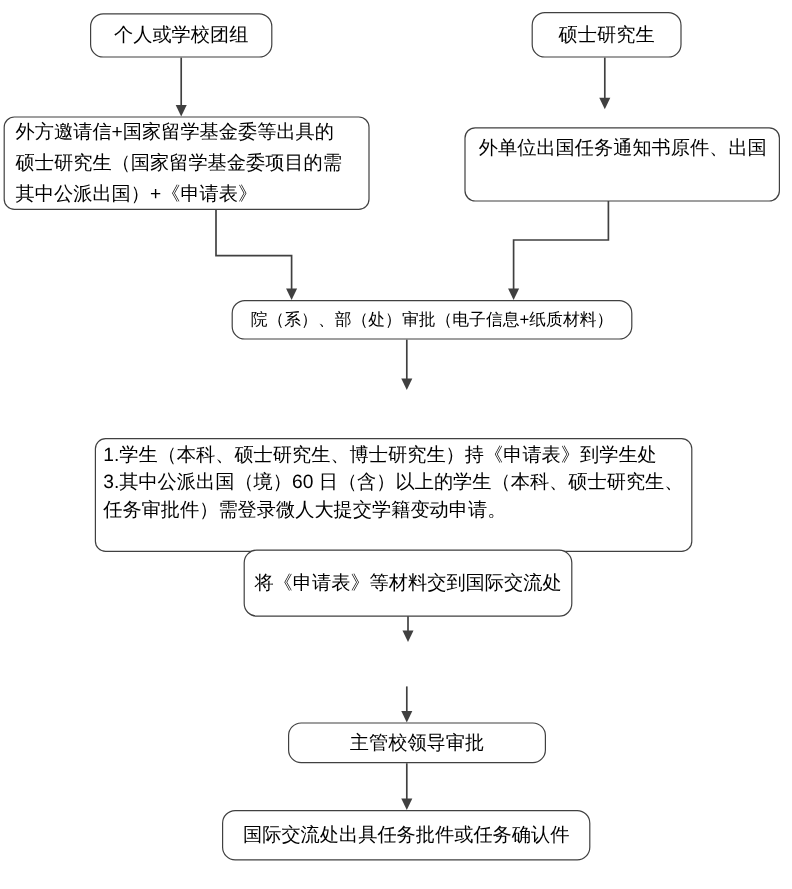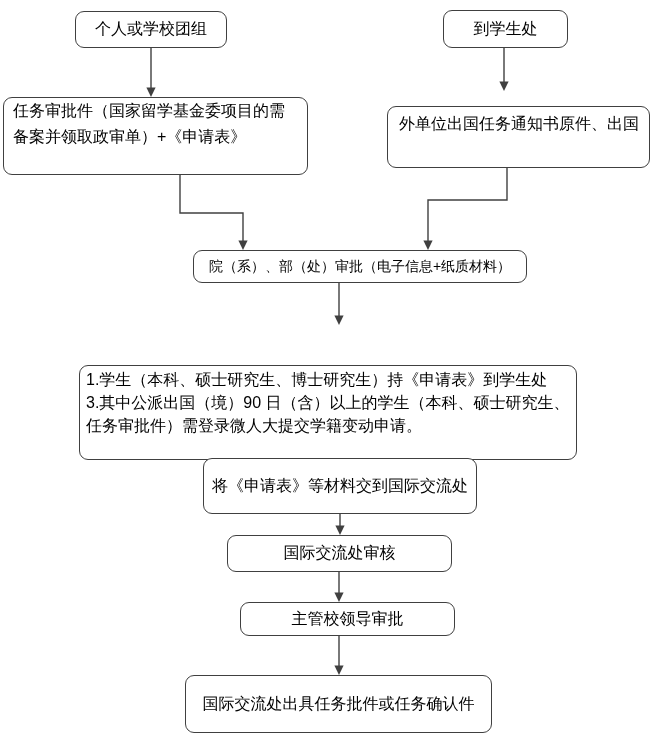--- a/index.html
+++ b/index.html
@@ -19,21 +19,21 @@
   .node{
     position:absolute;
     box-sizing:border-box;
     background:#ffffff;
     border:1.5px solid var(--border-color);
     border-radius:9px;
     color:var(--text-color);
   }
   .node.center{
     display:flex;align-items:center;justify-content:center;
-    text-align:center;white-space:nowrap;
+    text-align:center;white-space:nowrap;border-radius:11px;
   }
   .node .line{
     white-space:nowrap;
     overflow:visible;
   }
   .fs16{font-size:16px;}
   .fs14{font-size:14px;margin-left:20px;}
   .materials .line{line-height:26px;}
   .filing .line{line-height:23px;}
   #connectors{
@@ -81,40 +81,40 @@
       <polygon points="339,602 334.4,592.5 343.6,592.5" fill="#404040"></polygon>
     </g>
     <g>
       <path d="M339,636 V666.5" stroke="#404040"></path>
       <polygon points="339,675 334.4,665.5 343.6,665.5" fill="#404040"></polygon>
     </g>
   </svg>
 
   <div class="node center fs16" style="left:75px;top:11px;width:152px;height:37px;">个人或学校团组</div>
 
-  <div class="node center fs16" style="left:443px;top:10px;width:125px;height:38px;">到学生处</div>
+  <div class="node center fs16" style="left:443px;top:10px;width:125px;height:38px;">硕士研究生</div>
 
   <div class="node materials fs16" style="left:3px;top:97px;width:305px;height:78px;padding:0 9px;">
-    <div class="line">任务审批件（国家留学基金委项目的需</div>
-    <div class="line">备案并领取政审单）+《申请表》</div>
+    <div class="line">外方邀请信+国家留学基金委等出具的</div>
+    <div class="line">硕士研究生（国家留学基金委项目的需</div>
+    <div class="line">其中公派出国）+《申请表》</div>
   </div>
 
   <div class="node materials fs16" style="left:387px;top:106px;width:263px;height:62px;padding:4px 11px 0;">
     <div class="line">外单位出国任务通知书原件、出国</div>
   </div>
 
   <div class="node center fs14" style="left:173px;top:250px;width:334px;height:33px;">院（系）、部（处）审批（电子信息+纸质材料）</div>
 
   <div class="node filing fs16" style="left:79px;top:325px;width:498px;height:95px;padding:2px 6px 0;margin-top:40px;">
     <div class="line">1.学生（本科、硕士研究生、博士研究生）持《申请表》到学生处</div>
-    <div class="line">3.其中公派出国（境）90 日（含）以上的学生（本科、硕士研究生、</div>
+    <div class="line">3.其中公派出国（境）60 日（含）以上的学生（本科、硕士研究生、</div>
     <div class="line">任务审批件）需登录微人大提交学籍变动申请。</div>
   </div>
 
   <div class="node center fs16" style="left:203px;top:458px;width:274px;height:56px;">将《申请表》等材料交到国际交流处</div>
 
-  <div class="node center fs16" style="left:227px;top:535px;width:225px;height:37px;">国际交流处审核</div>
 
   <div class="node center fs16" style="left:240px;top:602px;width:215px;height:34px;">主管校领导审批</div>
 
-  <div class="node center fs16" style="left:185px;top:675px;width:307px;height:58px;text-align:center;">国际交流处出具任务批件或任务确认件</div>
+  <div class="node center fs16" style="left:185px;top:675px;width:307px;height:42px;text-align:center;">国际交流处出具任务批件或任务确认件</div>
 
 </div>
 
 </body></html>

